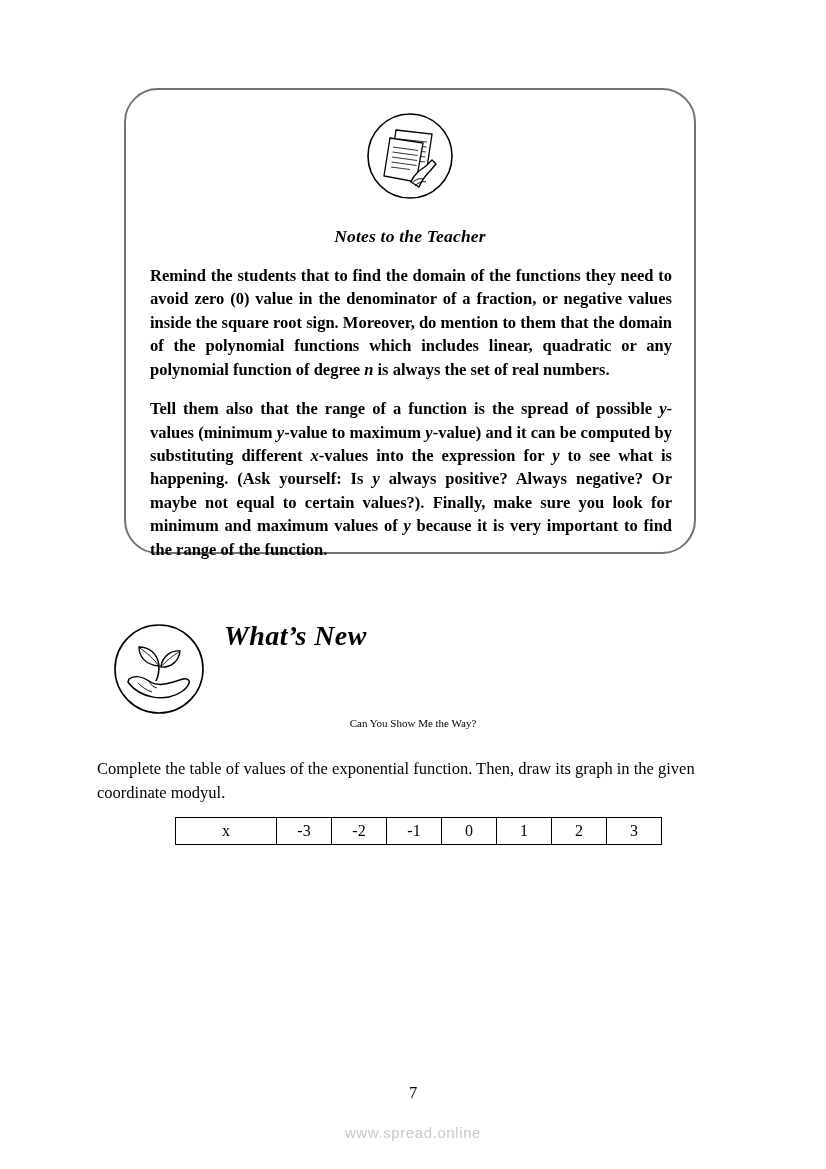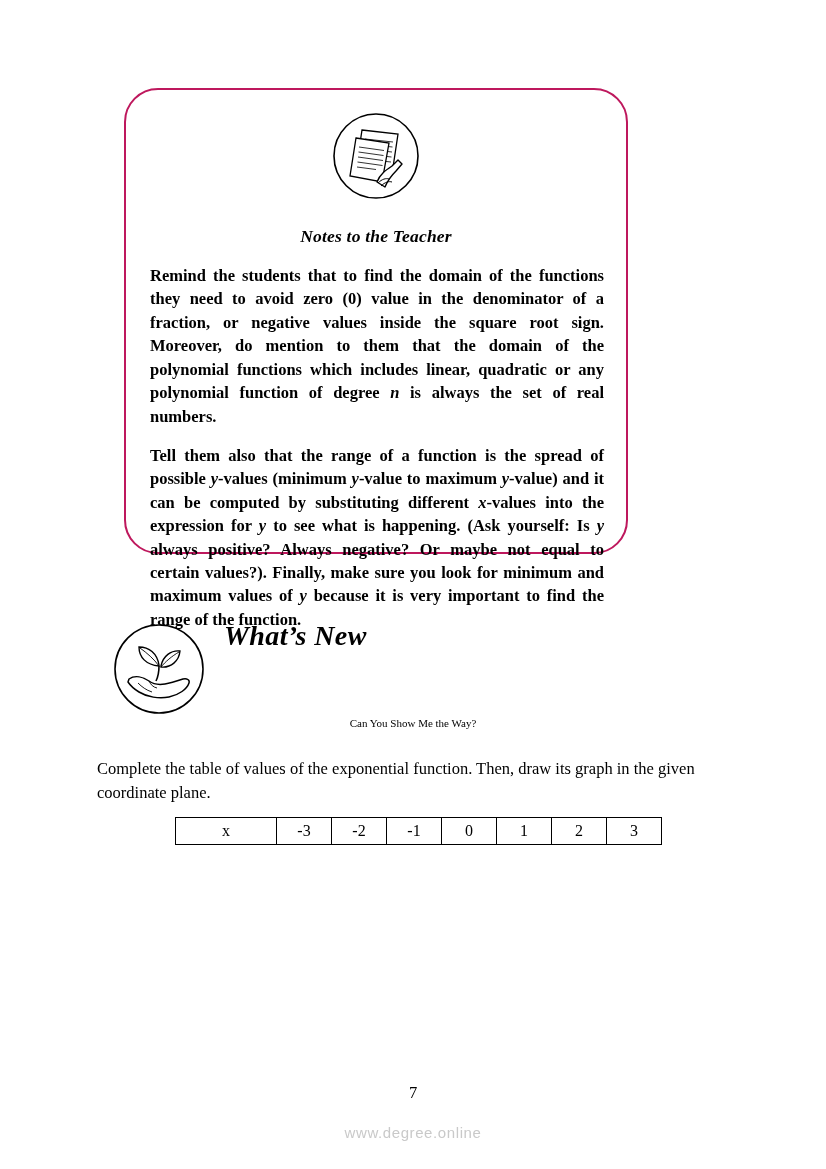--- a/index.html
+++ b/index.html
@@ -14,23 +14,23 @@
     font-family: "Liberation Serif", serif;
     color: #000000;
     overflow: hidden;
   }
 
   
   .notes-box {
     position: absolute;
     left: 124px;
     top: 88px;
-    width: 504px;
+    width: 572px;
     height: 466px;
-    border: 2px solid #be185d;
+    border: 2px solid #737373;
     border-radius: 34px;
     box-sizing: border-box;
   }
 
   .notes-icon {
     position: absolute;
     left: 50%;
     top: 22px;
     transform: translateX(-50%);
     width: 88px;
@@ -218,31 +218,31 @@
              C21 66, 17 62, 15 59 Z" fill="#ffffff" stroke="#000" stroke-width="1.5" stroke-linejoin="round"></path>
     <path d="M36 58 C38 62, 40 64, 44 65" fill="none" stroke="#000" stroke-width="0.9"></path>
     <path d="M25 60 C29 64, 33 67, 39 69" fill="none" stroke="#000" stroke-width="0.9"></path>
   </svg>
 </div>
 
 <div class="whatsnew-title">What’s New</div>
 
 <div class="subtitle">Can You Show Me the Way?</div>
 
-<div class="instructions">Complete the table of values of the exponential function. Then, draw its graph in the given coordinate plane.</div>
+<div class="instructions">Complete the table of values of the exponential function. Then, draw its graph in the given coordinate modyul.</div>
 
 <table class="values-table">
   <tbody>
       <tr class="row-x">
     <td class="label">x</td>
     <td class="cell">-3</td>
     <td class="cell">-2</td>
     <td class="cell">-1</td>
     <td class="cell">0</td>
     <td class="cell">1</td>
     <td class="cell">2</td>
     <td class="cell">3</td>
   </tr>
 </tbody>
   </table>
 
 <div class="page-number">7</div>
-<div class="watermark">www.degree.online</div>
+<div class="watermark">www.spread.online</div>
 
 </body></html>

